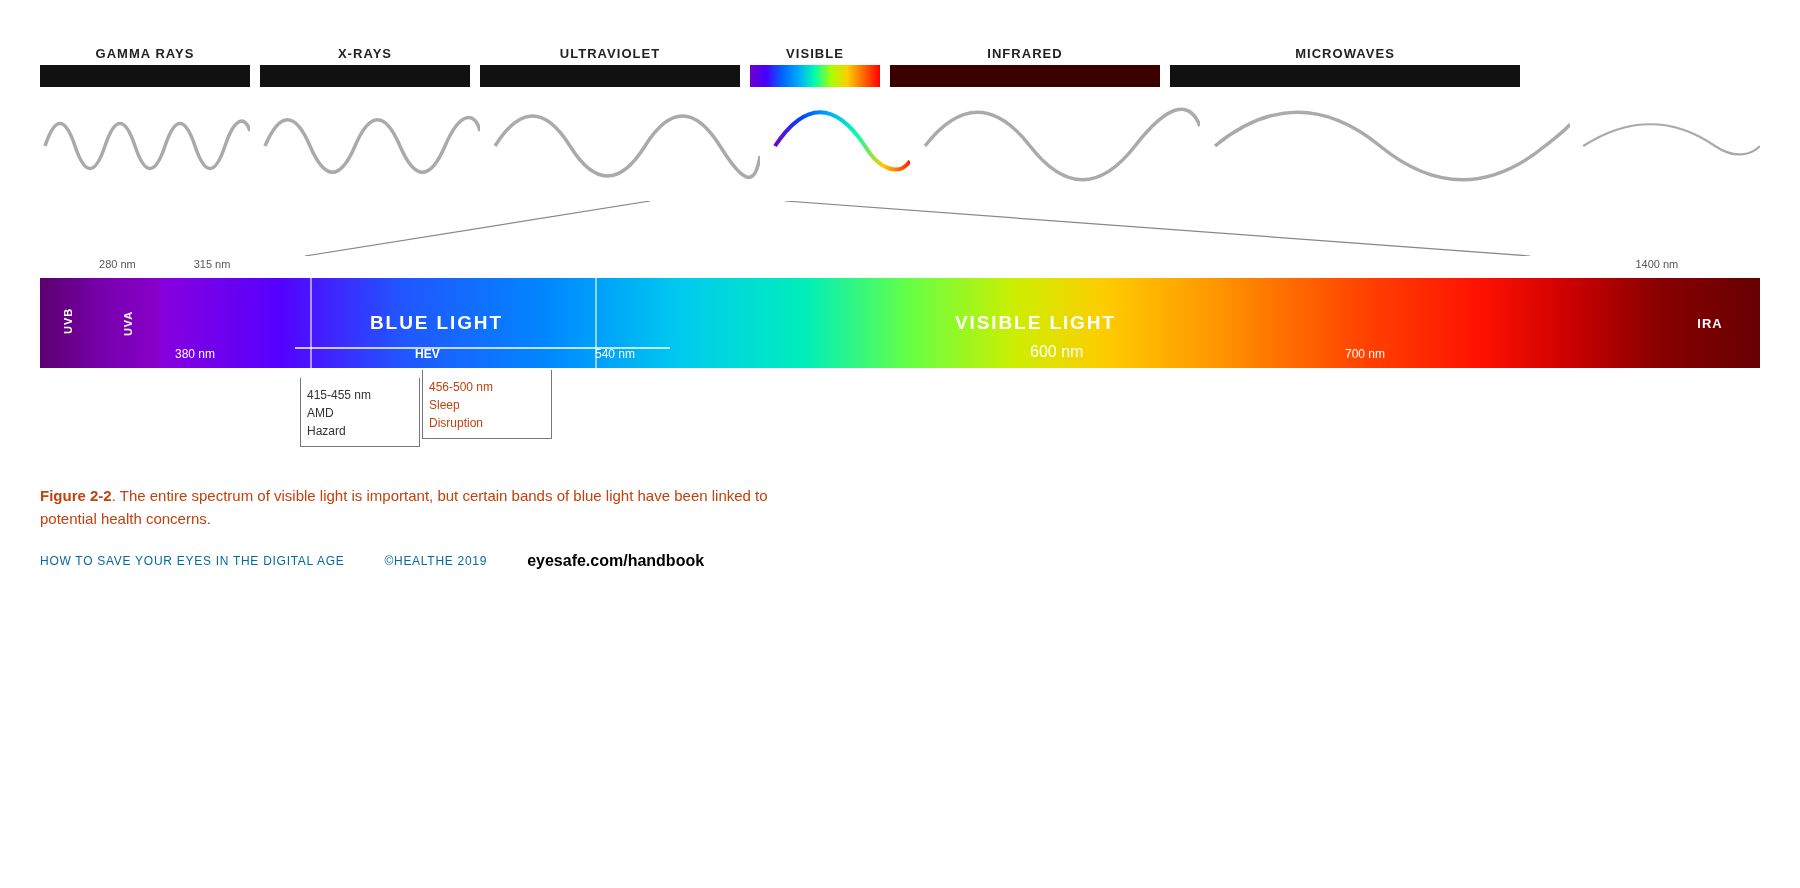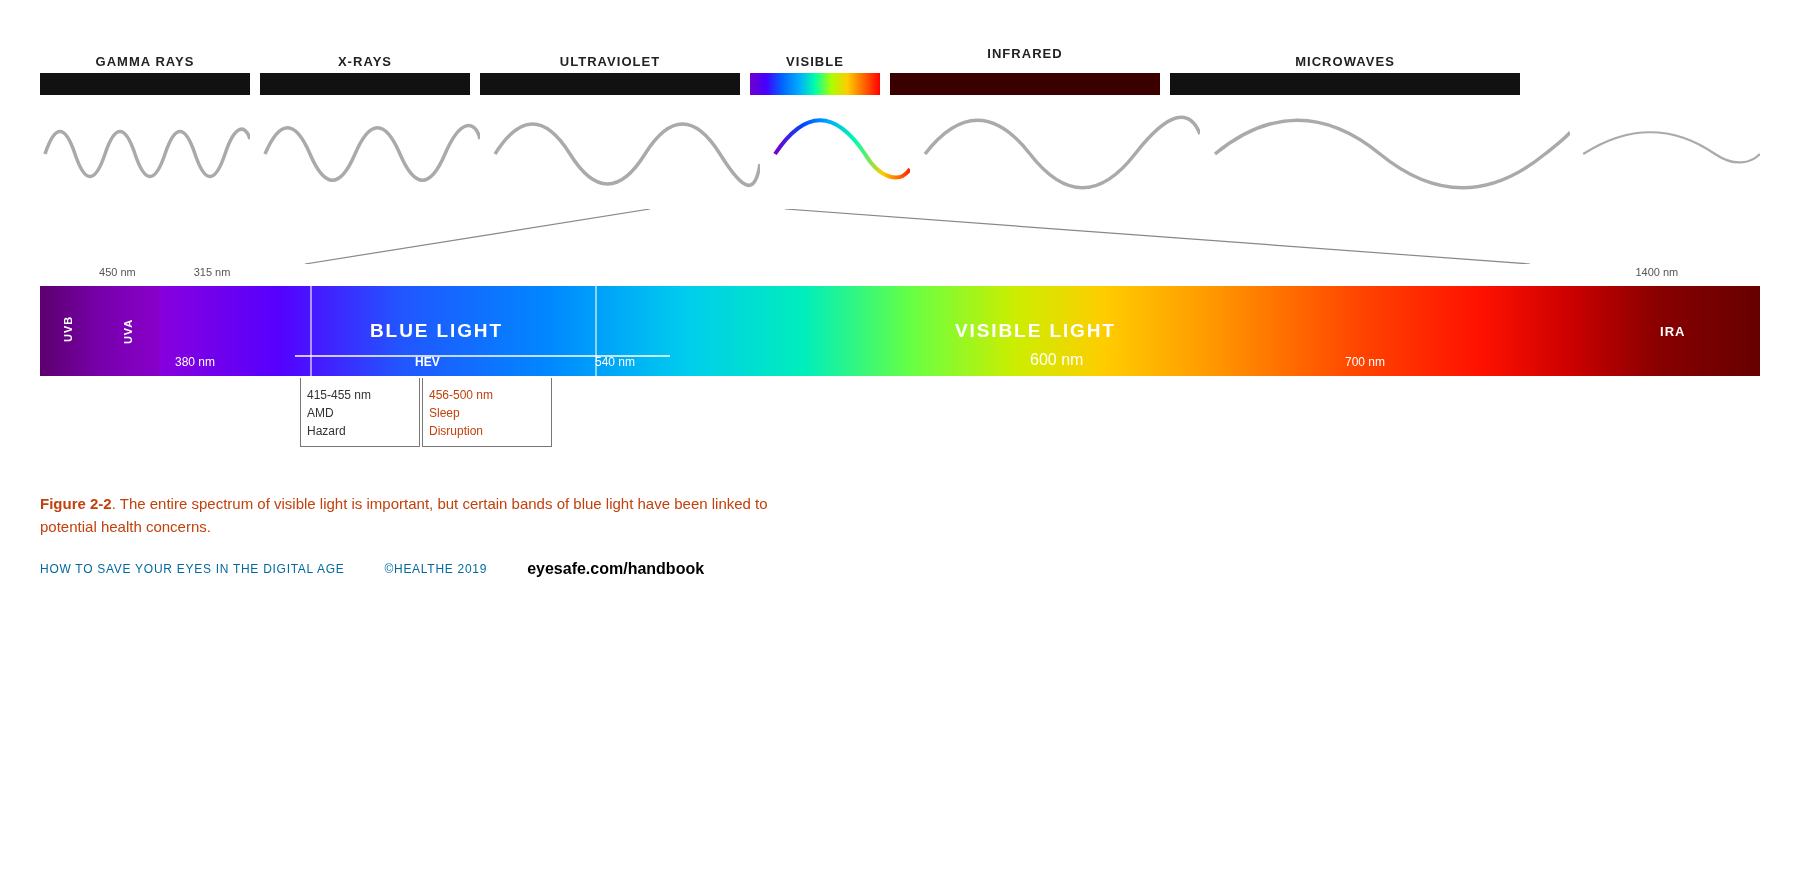--- a/index.html
+++ b/index.html
@@ -149,21 +149,21 @@
       <div class="spectrum-label-item" style="width:260px; flex-shrink:0; margin-left:10px;">
         <span class="label-text">ULTRAVIOLET</span>
         <div class="label-bar" style="width:100%;"></div>
       </div>
 
       <div class="spectrum-label-item" style="width:130px; flex-shrink:0; margin-left:10px;">
         <span class="label-text">VISIBLE</span>
         <div class="label-bar" style="width:100%; background: linear-gradient(to right, #7000cc, #4400ff, #0066ff, #00aaff, #00ffaa, #aaff00, #ffcc00, #ff6600, #ff0000);"></div>
       </div>
 
-      <div class="spectrum-label-item" style="width:270px; flex-shrink:0; margin-left:10px;gap:8px;">
+      <div class="spectrum-label-item" style="width:270px; flex-shrink:0; margin-left:10px;">
         <span class="label-text">INFRARED</span>
         <div class="label-bar" style="width:100%; background: #3a0000;"></div>
       </div>
 
       <div class="spectrum-label-item" style="width:350px; flex-shrink:0; margin-left:10px;">
         <span class="label-text">MICROWAVES</span>
         <div class="label-bar" style="width:100%;"></div>
       </div>
 
 
@@ -220,21 +220,21 @@
 
       <line x1="745" y1="0" x2="1490" y2="55" stroke="#888" stroke-width="1.2"></line>
     </svg>
   </div>
 
   <div class="expanded-wrapper">
 
     <div style="position:relative; height:22px; width:100%;">
 
       <span class="nm-label" style="left: 4.5%;">
-        <span>450 nm</span>
+        <span>280 nm</span>
       </span>
 
       <span class="nm-label" style="left: 10%;">
         <span>315 nm</span>
       </span>
 
       <span class="nm-label" style="left: 94%;">
         <span>1400 nm</span>
       </span>
     </div>
@@ -268,29 +268,29 @@
         <div style="position:absolute; top:0; bottom:0; left:10%; width:1.5px; background:rgba(255,255,255,0.55);"></div>
 
         <div style="position:absolute; top:0; bottom:0; left:29%; width:1.5px; background:rgba(255,255,255,0.55);"></div>
 
         <svg style="position:absolute; left:9%; bottom:14px; width:25%; height:12px;" viewBox="0 0 200 12" preserveAspectRatio="none">
           <line x1="0" y1="6" x2="200" y2="6" stroke="white" stroke-width="1.5"></line>
         </svg>
 
       </div>
 
-      <div style="width:100px; background: linear-gradient(to right, #880000, #660000); min-height:90px; display:flex; align-items:center; ">
+      <div style="width:100px; background: linear-gradient(to right, #880000, #660000); min-height:90px; display:flex; align-items:center; justify-content:center;">
         <span style="color:white; font-size:13px; font-weight:700; letter-spacing:0.08em;">IRA</span>
       </div>
 
     </div>
 
     <div style="position:relative; height:100px; width:100%; margin-top:2px;">
 
-      <div style="position:absolute; left:260px; top:0; width:120px; border-left:1px solid #777; border-right:1px solid #777; border-bottom:1px solid #777; padding:8px 6px 6px; font-size:12px; color:#333; line-height:1.5;">
+      <div style="position:absolute; left:260px; top:8px; width:120px; border-left:1px solid #777; border-right:1px solid #777; border-bottom:1px solid #777; padding:8px 6px 6px; font-size:12px; color:#333; line-height:1.5;">
         <div>415-455 nm</div>
         <div>AMD</div>
         <div>Hazard</div>
       </div>
 
       <div style="position:absolute; left:382px; top:0; width:130px; border-left:1px solid #777; border-right:1px solid #777; border-bottom:1px solid #777; padding:8px 6px 6px; font-size:12px; color:#c2410c; line-height:1.5;">
         <div>456-500 nm</div>
         <div>Sleep</div>
         <div>Disruption</div>
       </div>

